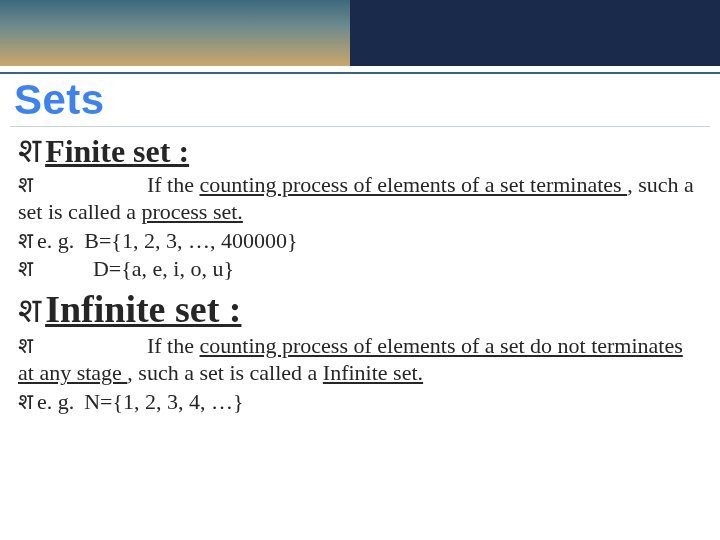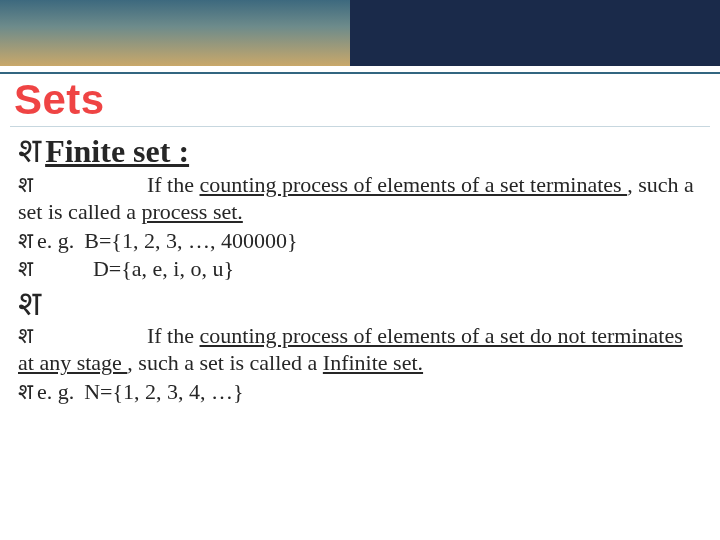--- a/index.html
+++ b/index.html
@@ -24,21 +24,21 @@
   }
   .hr-thin {
     height: 2px;
     background: #336680;
     margin-top: 6px;
   }
   .title {
     font-family: 'Segoe UI', Tahoma, sans-serif;
     font-weight: 600;
     font-size: 42px;
-    color: #ef4444;
+    color: #3b82f6;
     padding: 2px 22px 0 14px;
     letter-spacing: 0.5px;
   }
   .hr-under {
     height: 1px;
     background: #c7d7df;
     margin: 2px 10px 0 10px;
   }
   .content {
     padding: 4px 18px 0 18px;
@@ -103,20 +103,21 @@
   <div class="para">
     <span class="bul">श</span><span>e. g.</span><span class="indent-sm"></span><span>B={1, 2, 3, …, 400000}</span>
   </div>
 
   <div class="para">
     <span class="bul">श</span><span class="indent-md"></span><span>D={a, e, i, o, u}</span>
   </div>
 
   <div class="bullet-row h-infinite" style="margin-top:4px;">
     <span class="bul">श</span>
+    <span class="txt">Infinite set :</span>
   </div>
 
   <div class="para">
     <span class="bul">श</span><span class="indent-lg"></span><span>If the </span><span class="u">counting process of elements of a set do not terminates at any stage </span><span>, such a set is called   a </span><span class="u">Infinite set.</span>
   </div>
 
   <div class="para">
     <span class="bul">श</span><span>e. g.</span><span class="indent-sm"></span><span>N={1, 2, 3, 4, …}</span>
   </div>
 

